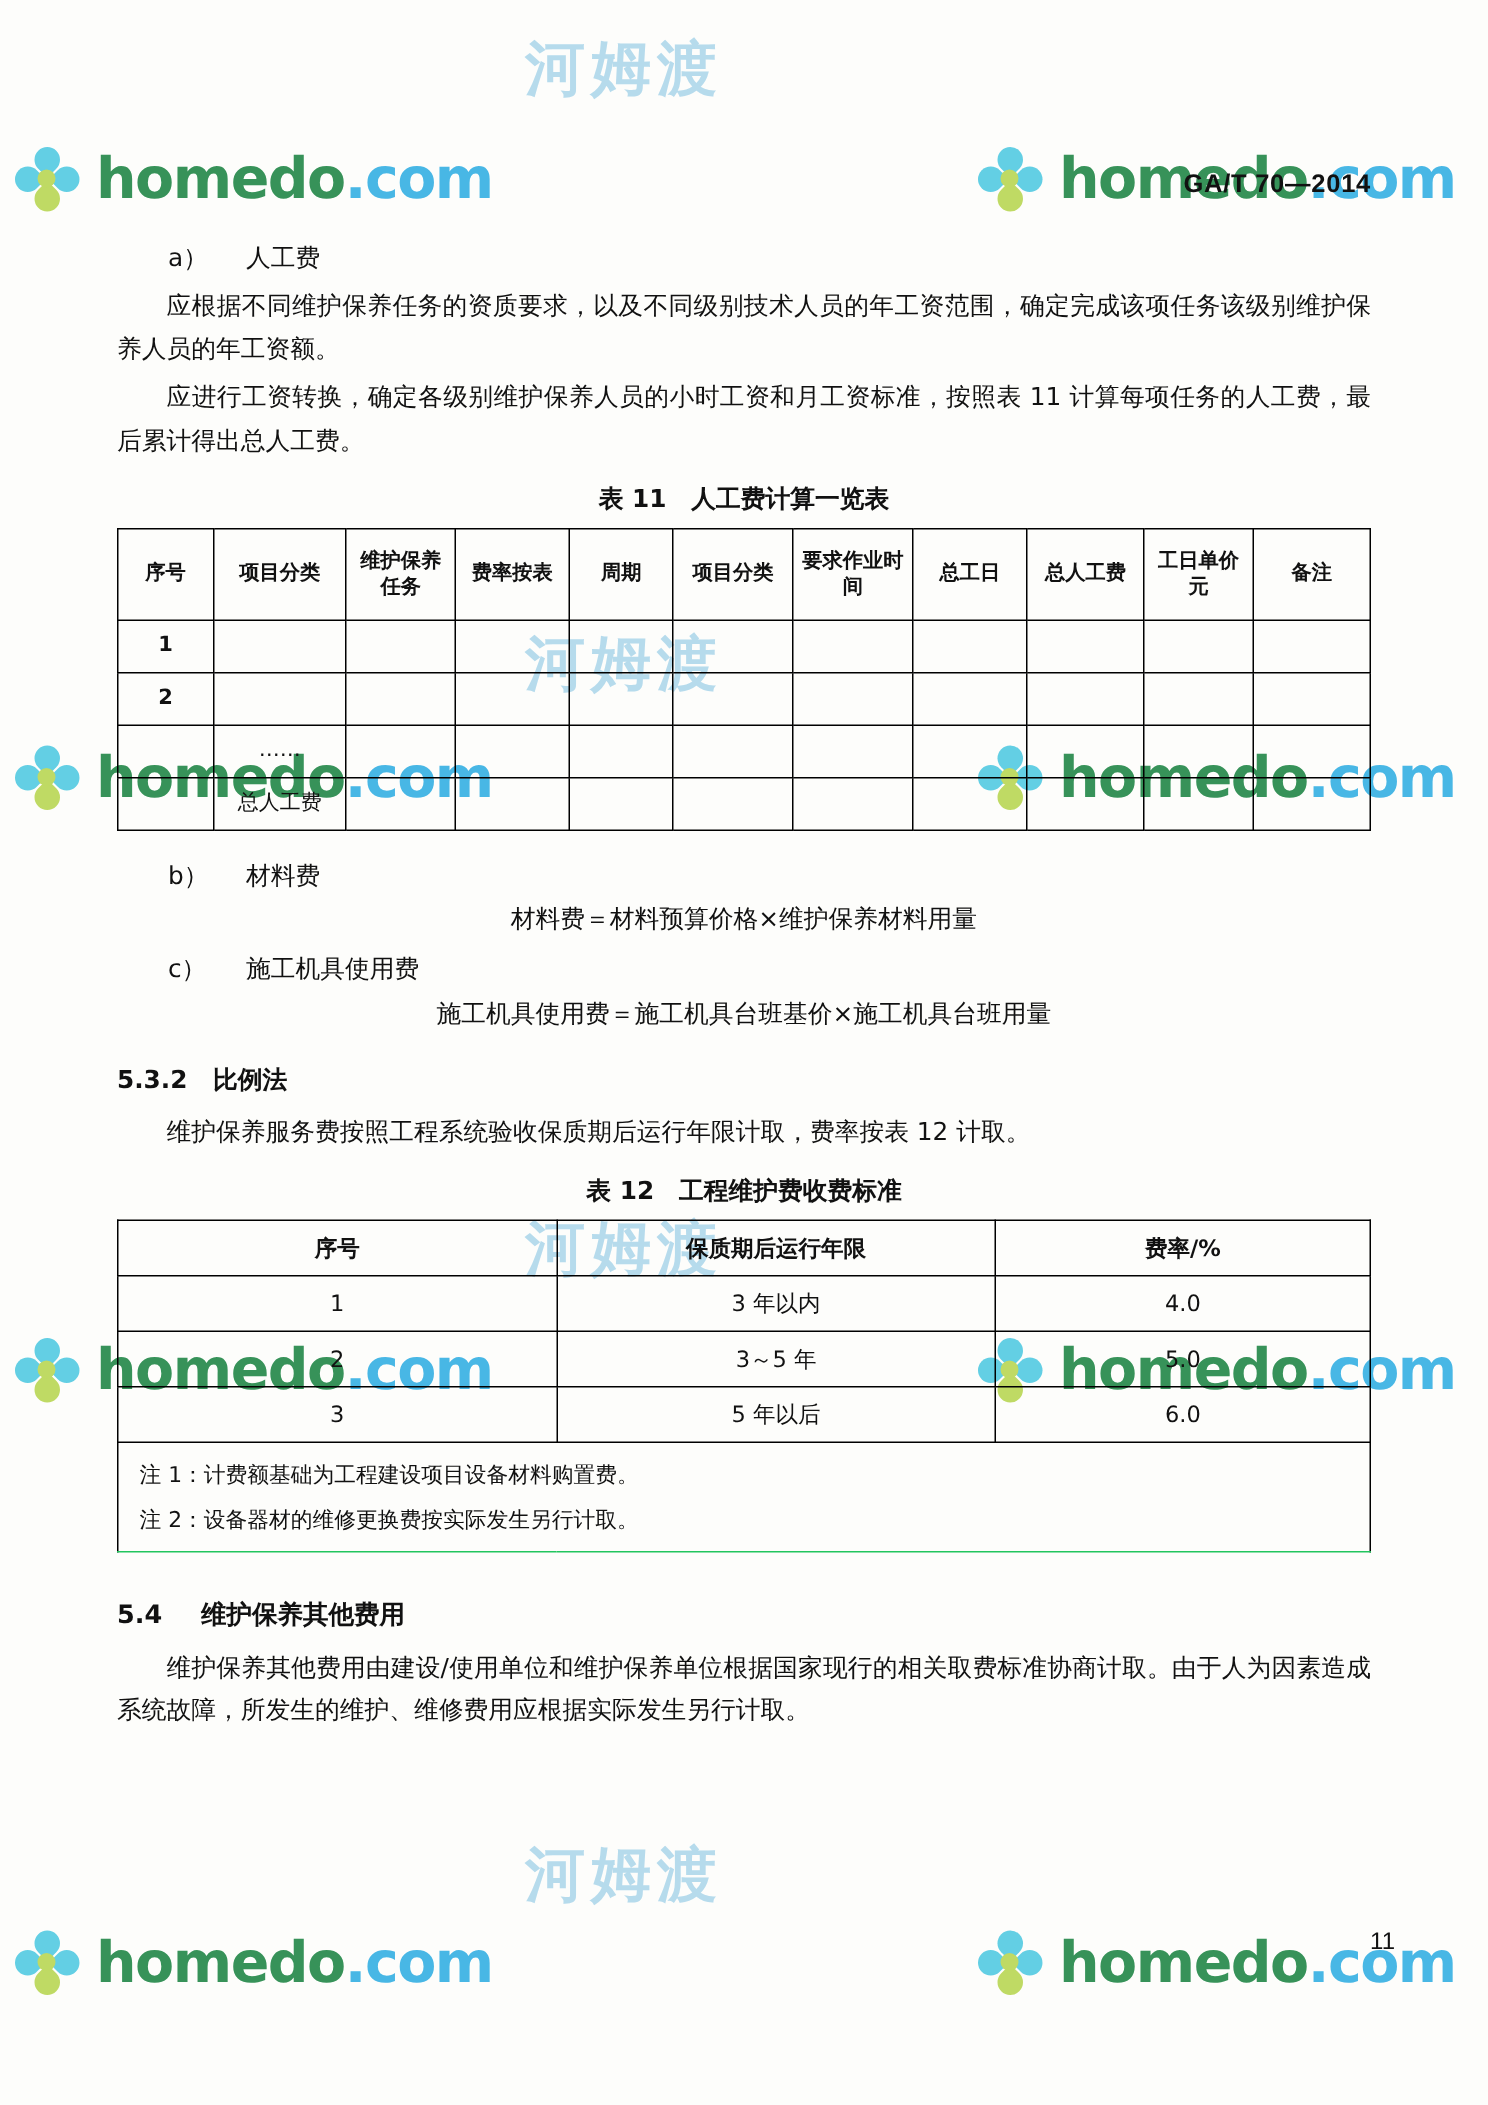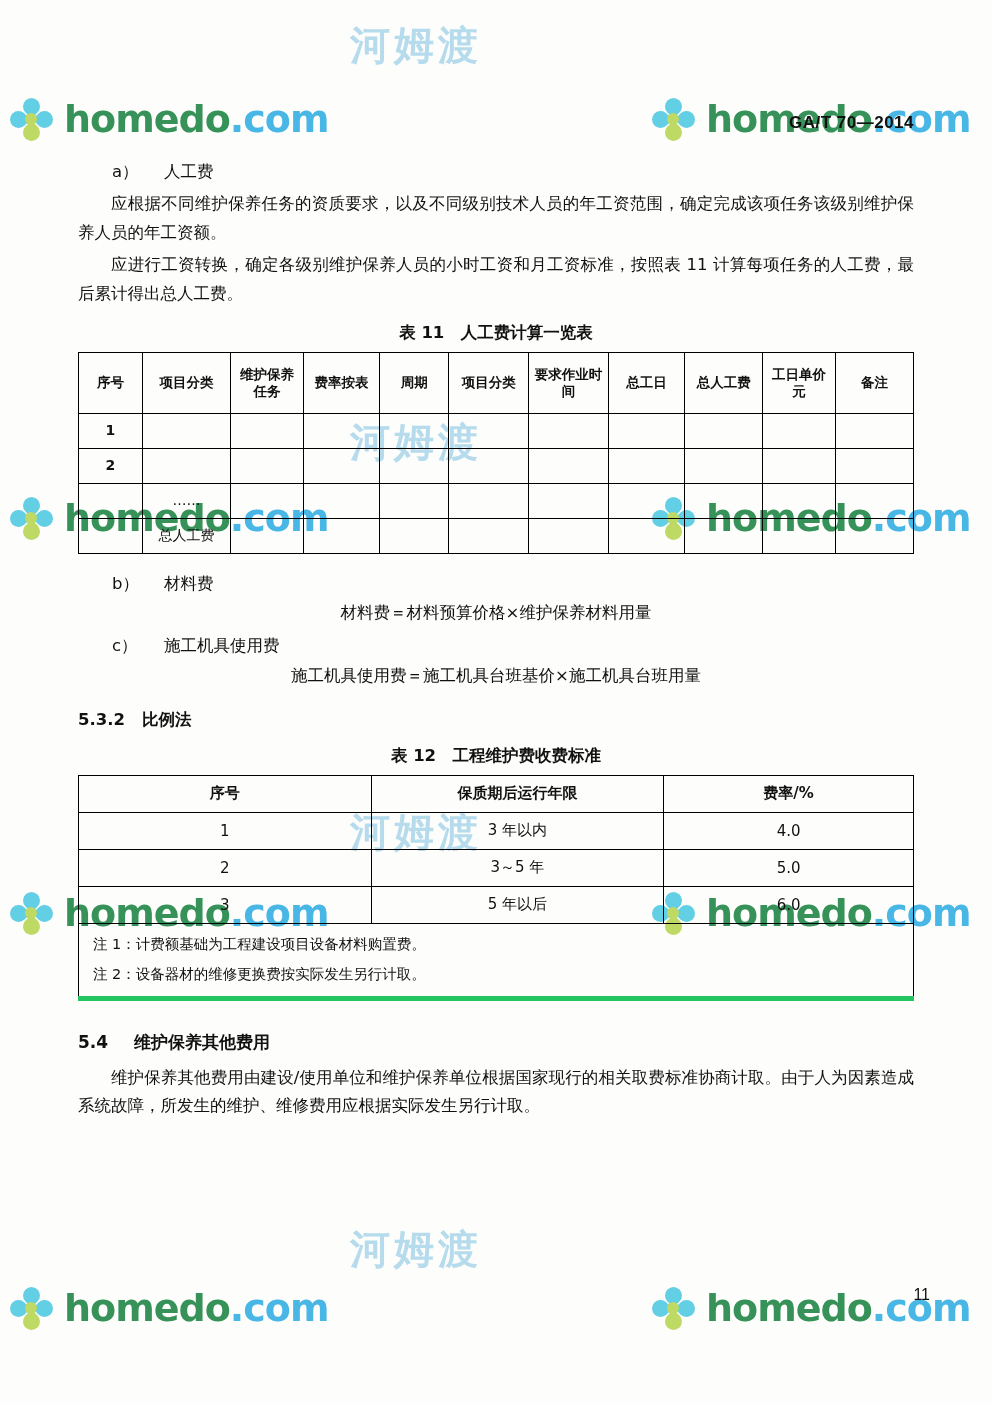--- a/index.html
+++ b/index.html
@@ -149,21 +149,21 @@
   }
   table.t12 thead td { font-weight: bold; }
   table.t12 td.note {
     text-align: left;
     padding-left: 14px;
     border-top: none;
     border-bottom: none;
     height: 26px;
     font-size: 14.5px;
   }
-  table.t12 td.note-last { border-bottom: 5px solid #22c55e; }
+  table.t12 td.note-last { border-bottom: 1px solid #22c55e; }
   .t12-wrap { margin-top: 4px; }
   .formula { text-align: center; font-size: 16.5px; margin: 4px 0 8px 0; }
   .pagenum {
     position: absolute;
     right: 62px;
     top: 1286px;
     font-size: 16px;
     font-family: "Liberation Sans", sans-serif;
   }
 </style>
@@ -350,20 +350,21 @@
       <div class="formula">材料费＝材料预算价格×维护保养材料用量</div>
 
       <p class="lst">
         <span class="mark">c）</span><span>施工机具使用费</span>
       </p>
       <div class="formula">施工机具使用费＝施工机具台班基价×施工机具台班用量</div>
 
       <div class="sec-h">
         <span class="num">5.3.2</span><span>比例法</span>
       </div>
+      <p class="ind1">维护保养服务费按照工程系统验收保质期后运行年限计取，费率按表 12 计取。</p>
 
       <div class="tbl-cap">表 12　工程维护费收费标准</div>
 
       <table class="t12 t12-wrap">
         <thead>
           <tr>
             <td style="width:278px">序号</td>
             <td style="width:278px">保质期后运行年限</td>
             <td style="width:236px">费率/%</td>
           </tr>

